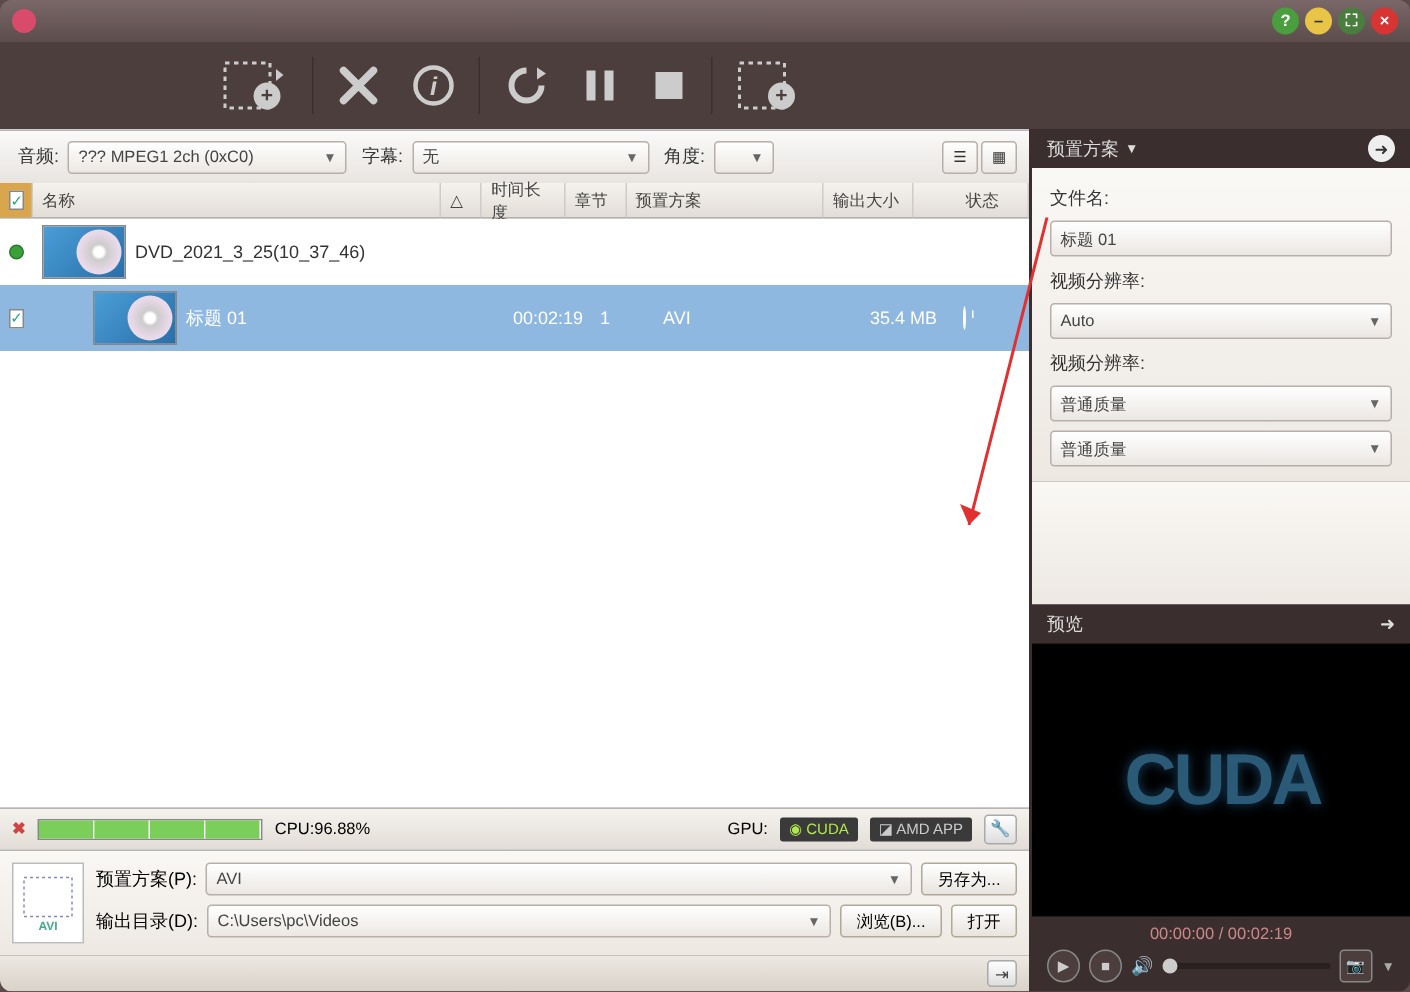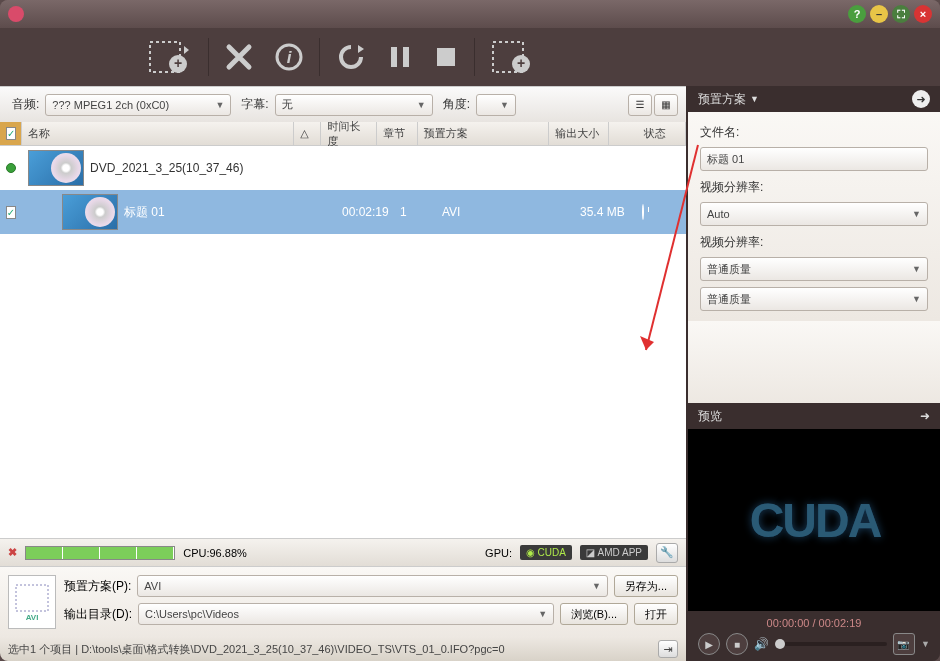--- a/index.html
+++ b/index.html
@@ -270,21 +270,20 @@
                 <span>浏览(B)...</span>
               </div>
             <div class="btn">
                 <span>打开</span>
               </div>
           </div>
         </div>
       </div>
 
       <div class="status-bar">
-        <span>选中1 个项目 | D:\tools\桌面\格式转换\DVD_2021_3_25(10_37_46)\VIDEO_TS\VTS_01_0.IFO?pgc=0</span>
         <div class="scroll-btn">⇥</div>
       </div>
     </div>
 
     <div class="right-pane">
       <div class="panel-header">
         <span>预置方案</span>
           <span style="font-size:9px;margin-left:4px">▼</span>
         <div class="arrow-r">➜</div>
       </div>

